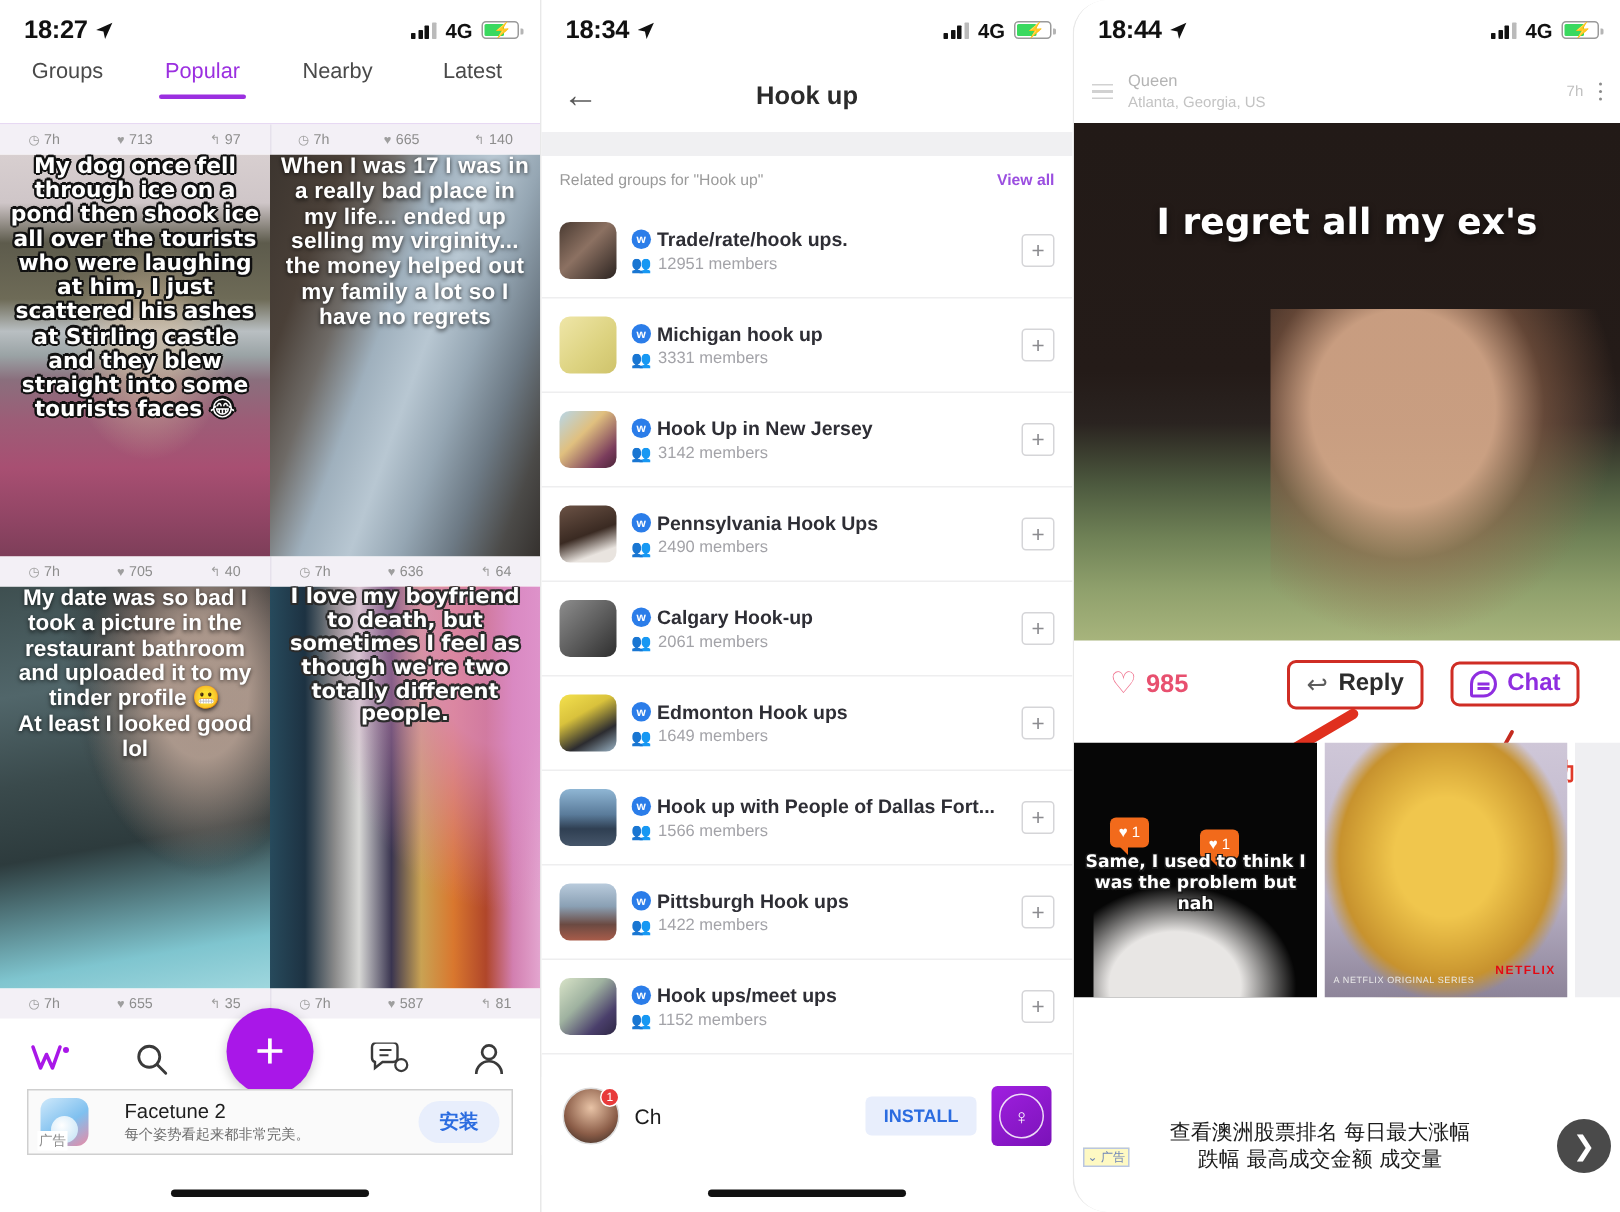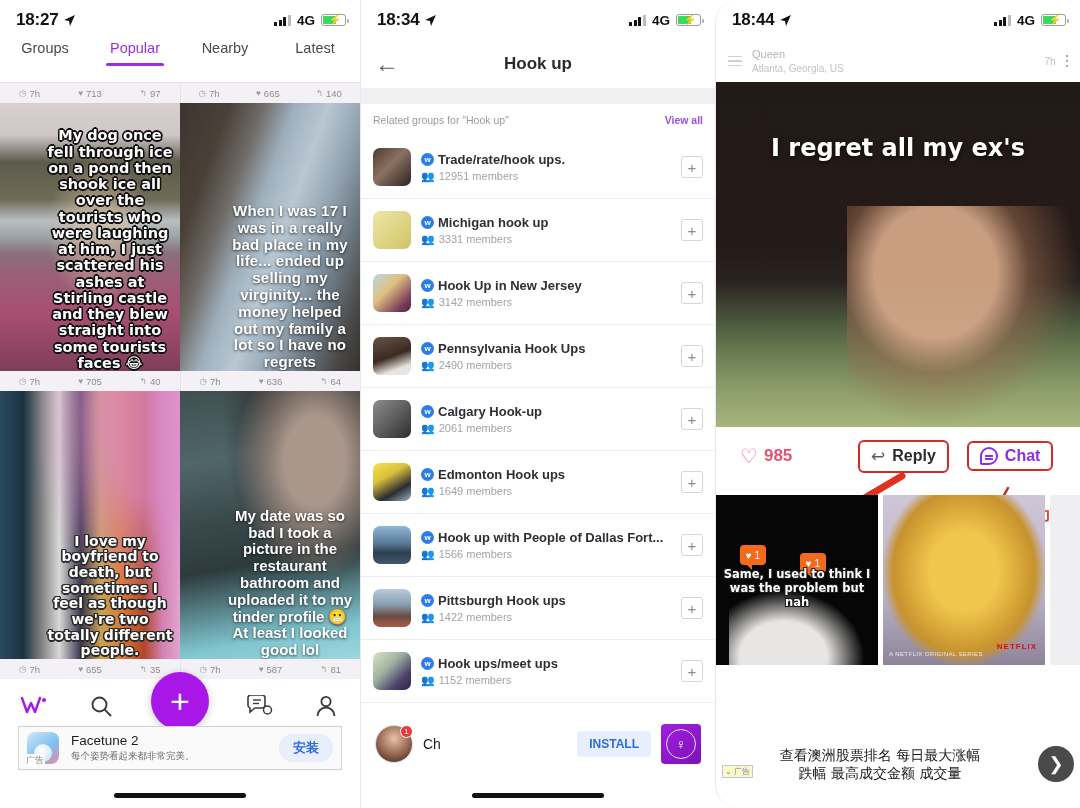--- a/index.html
+++ b/index.html
@@ -51,21 +51,21 @@
   .statcell { flex:1; display:flex; align-items:center; justify-content:space-around;
               font-size:9.5px; color:#8d8d8d; border-right:1px solid #e6e1ec; }
   .statcell:last-child { border-right:none; }
   .sitem { display:flex; align-items:center; gap:3px; }
   .sicon { font-size:8.5px; color:#9e9e9e; }
 
   
   .grid { display:flex; flex-wrap:wrap; }
   .cell { width:180px; position:relative; }
   .card { height:268px; position:relative; overflow:hidden;
-          display:flex; align-items:flex-end; justify-content:center;padding-left:40px; }
+          display:flex; align-items:flex-start; justify-content:center; }
   .card .txt {
     position:relative; z-index:3; text-align:center; padding:0 6px;
     color:#fff; font-weight:bold; line-height:1.12;
   }
 
   
   .bg1 { position:absolute; inset:0;
     background:
       linear-gradient(to bottom,
         #d8cfd0 0%, #cfc6c8 12%,
@@ -120,21 +120,21 @@
   .navicon { width:34px; height:34px; display:flex; align-items:center;
              justify-content:center; color:#3a3a3a; }
   .fab { width:58px; height:58px; border-radius:50%; background:#a917e8;
          display:flex; align-items:center; justify-content:center;
          color:#fff; font-size:34px; font-weight:300; line-height:1;
          margin-top:-10px; box-shadow:0 2px 8px rgba(0,0,0,.22); }
 
   
   .adbar { position:absolute; left:18px; right:18px; bottom:38px; height:44px;
            border:1px solid #cfcfcf; background:#fafafa; display:flex;
-           align-items:center; padding:0 8px; gap:12px; }
+           align-items:center; padding:0 8px; gap:24px; }
   .adicon { width:32px; height:32px; border-radius:8px; flex:none;
             background:linear-gradient(145deg,#cfe9fb,#7fc0ef 55%,#e88aa5);
             position:relative; overflow:hidden;}
   .adicon::after{content:"";position:absolute;left:7px;top:12px;width:18px;height:18px;
             border-radius:50%;background:radial-gradient(circle at 40% 35%,#fff,#bfe0f5);}
   .adtxt { flex:1; min-width:0; }
   .adtitle { font-size:13.5px; color:#1d1d1d; line-height:1.25; }
   .adsub { font-size:9.5px; color:#6d6d6d; font-family:"DejaVu Sans", sans-serif; }
   .adbtn { background:#e8eefc; color:#2b6ce0; font-size:13px; font-weight:bold;
            padding:5px 14px; border-radius:14px; flex:none; }
@@ -381,29 +381,29 @@
         <span class="sitem">
             <span class="sicon">↰</span>
             <span>64</span>
           </span>
       </div>
     </div>
 
     <div class="grid">
       <div class="cell">
         <div class="card">
-          <div class="bg4"></div>
-          <div class="txt c4txt">I love my boyfriend to death, but sometimes I feel as though we're two totally different people.</div>
-        </div>
-      </div>
-      <div class="cell">
-        <div class="card">
           <div class="bg3"></div>
           <div class="txt c3txt" style="white-space:pre-line">My date was so bad I took a picture in the restaurant bathroom and uploaded it to my tinder profile 😬
 At least I looked good lol</div>
+        </div>
+      </div>
+      <div class="cell">
+        <div class="card">
+          <div class="bg4"></div>
+          <div class="txt c4txt">I love my boyfriend to death, but sometimes I feel as though we're two totally different people.</div>
         </div>
       </div>
     </div>
 
     <div class="statsrow">
       <div class="statcell">
         <span class="sitem">
             <span class="sicon">◷</span>
             <span>7h</span>
           </span>

